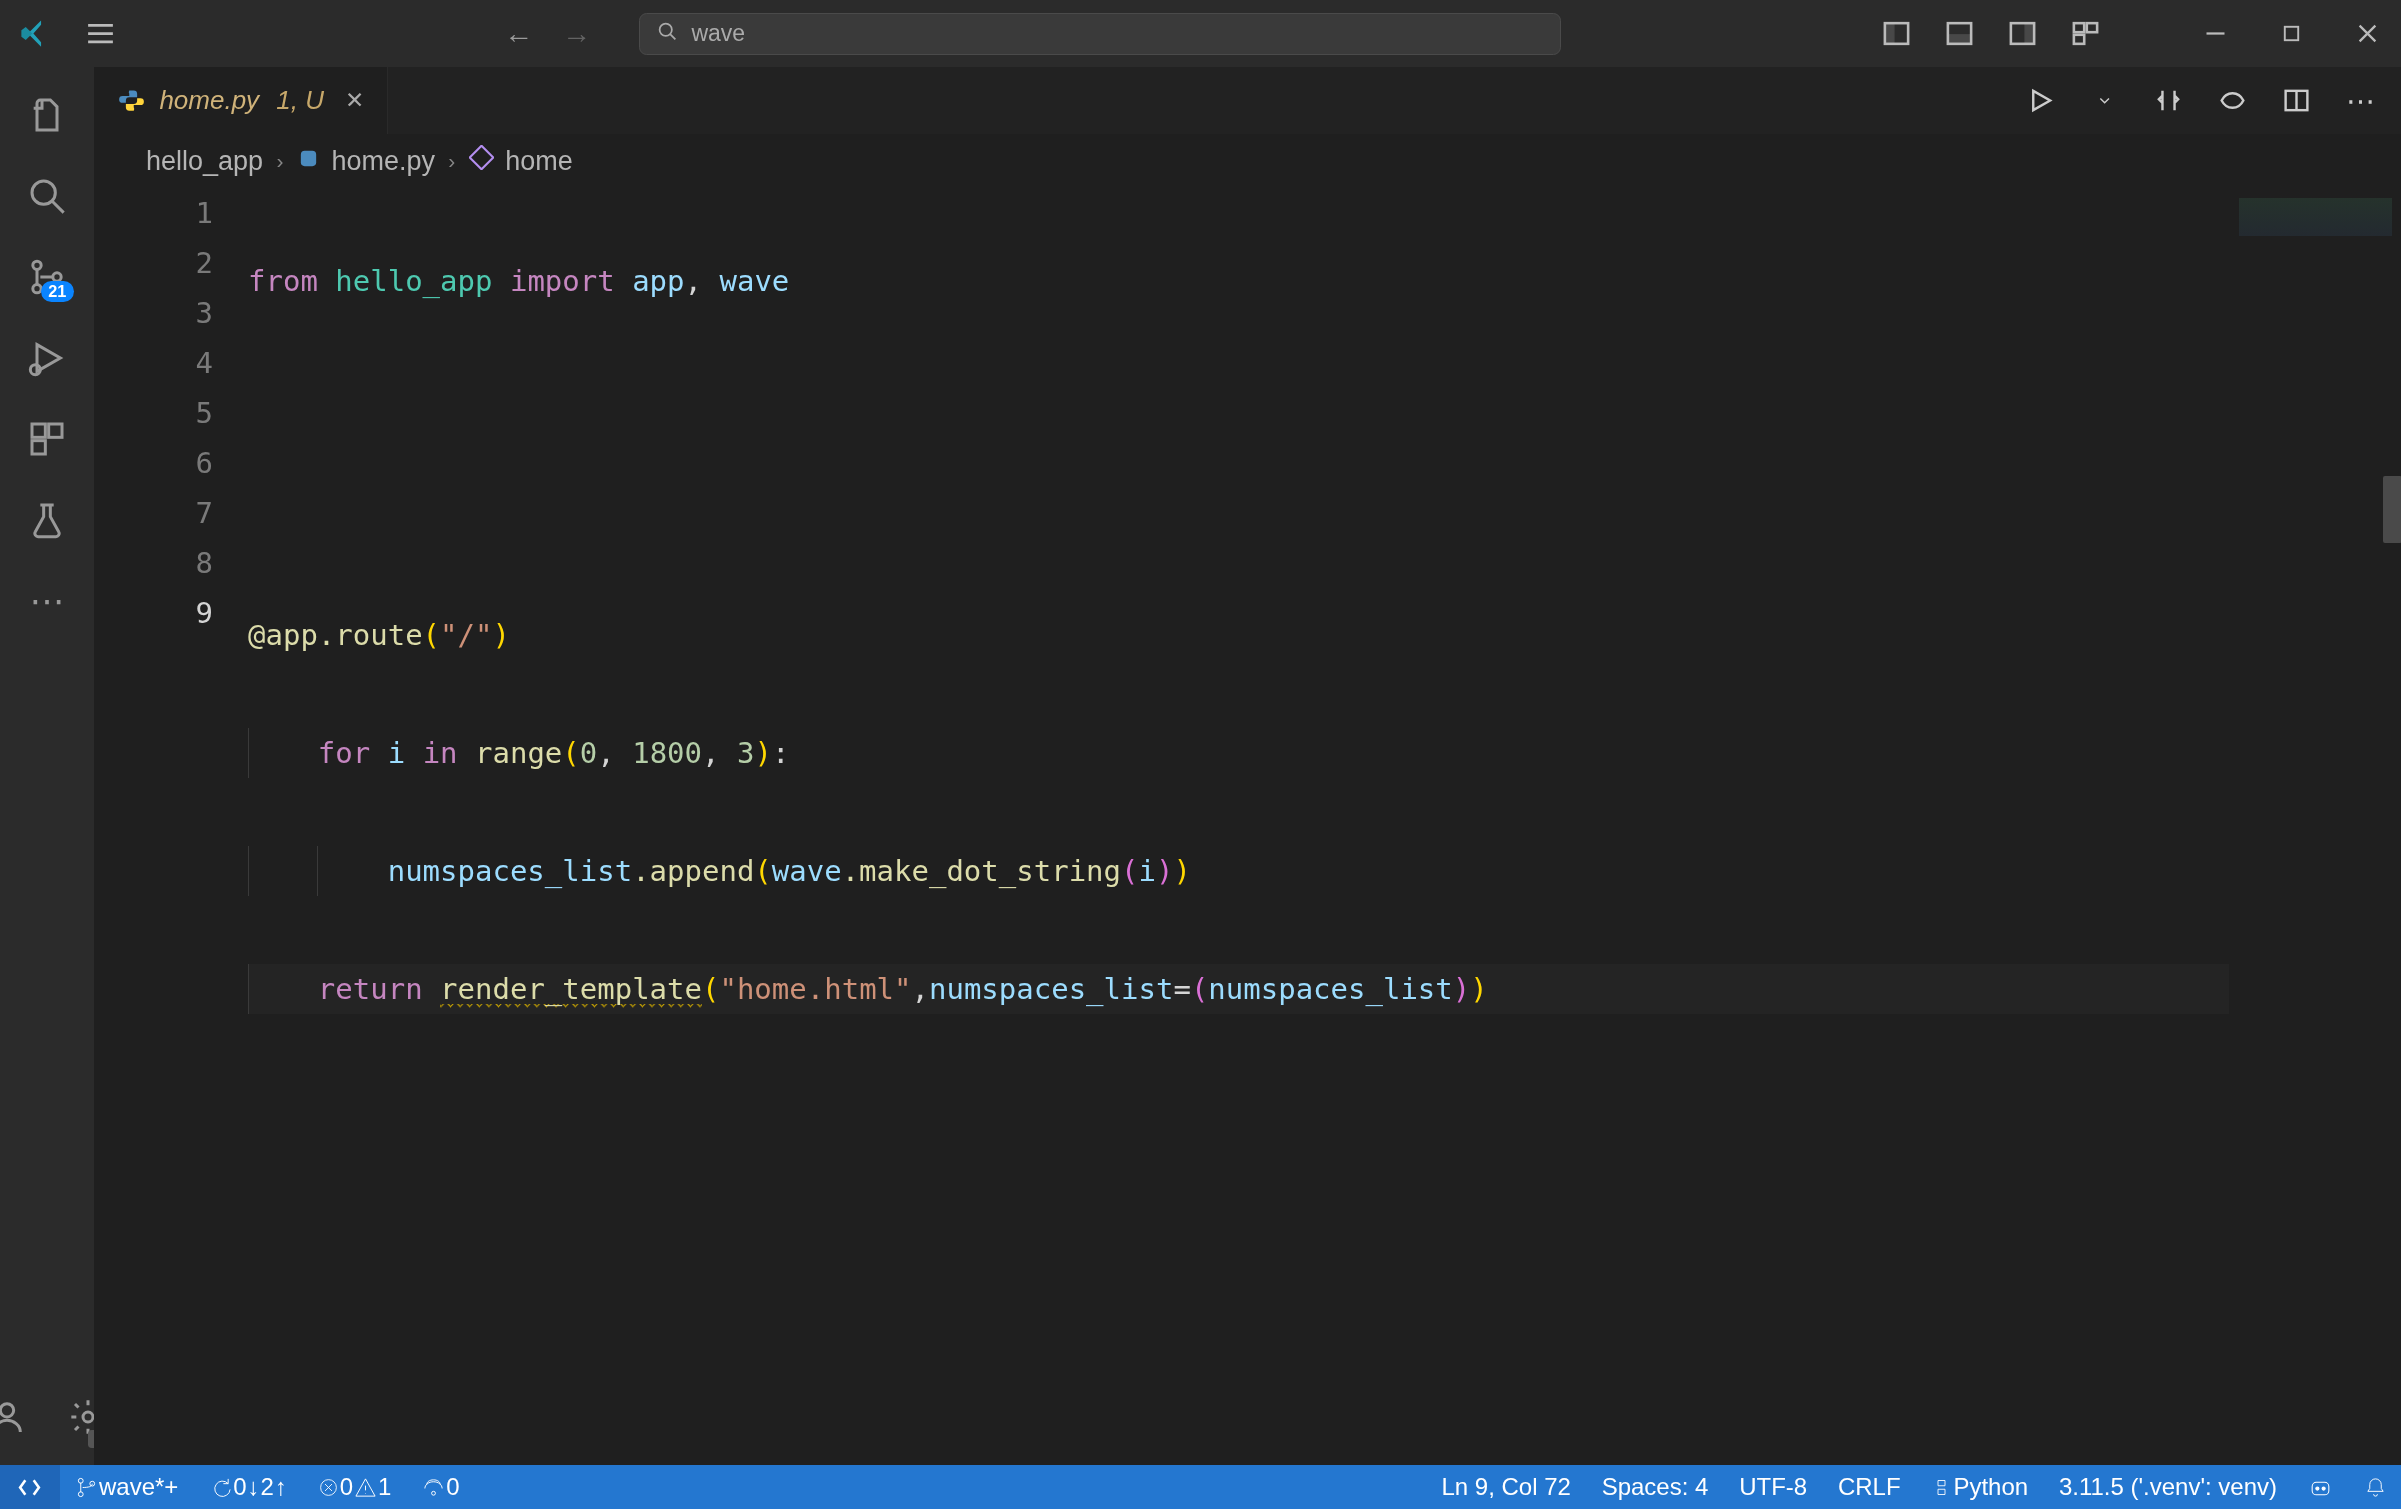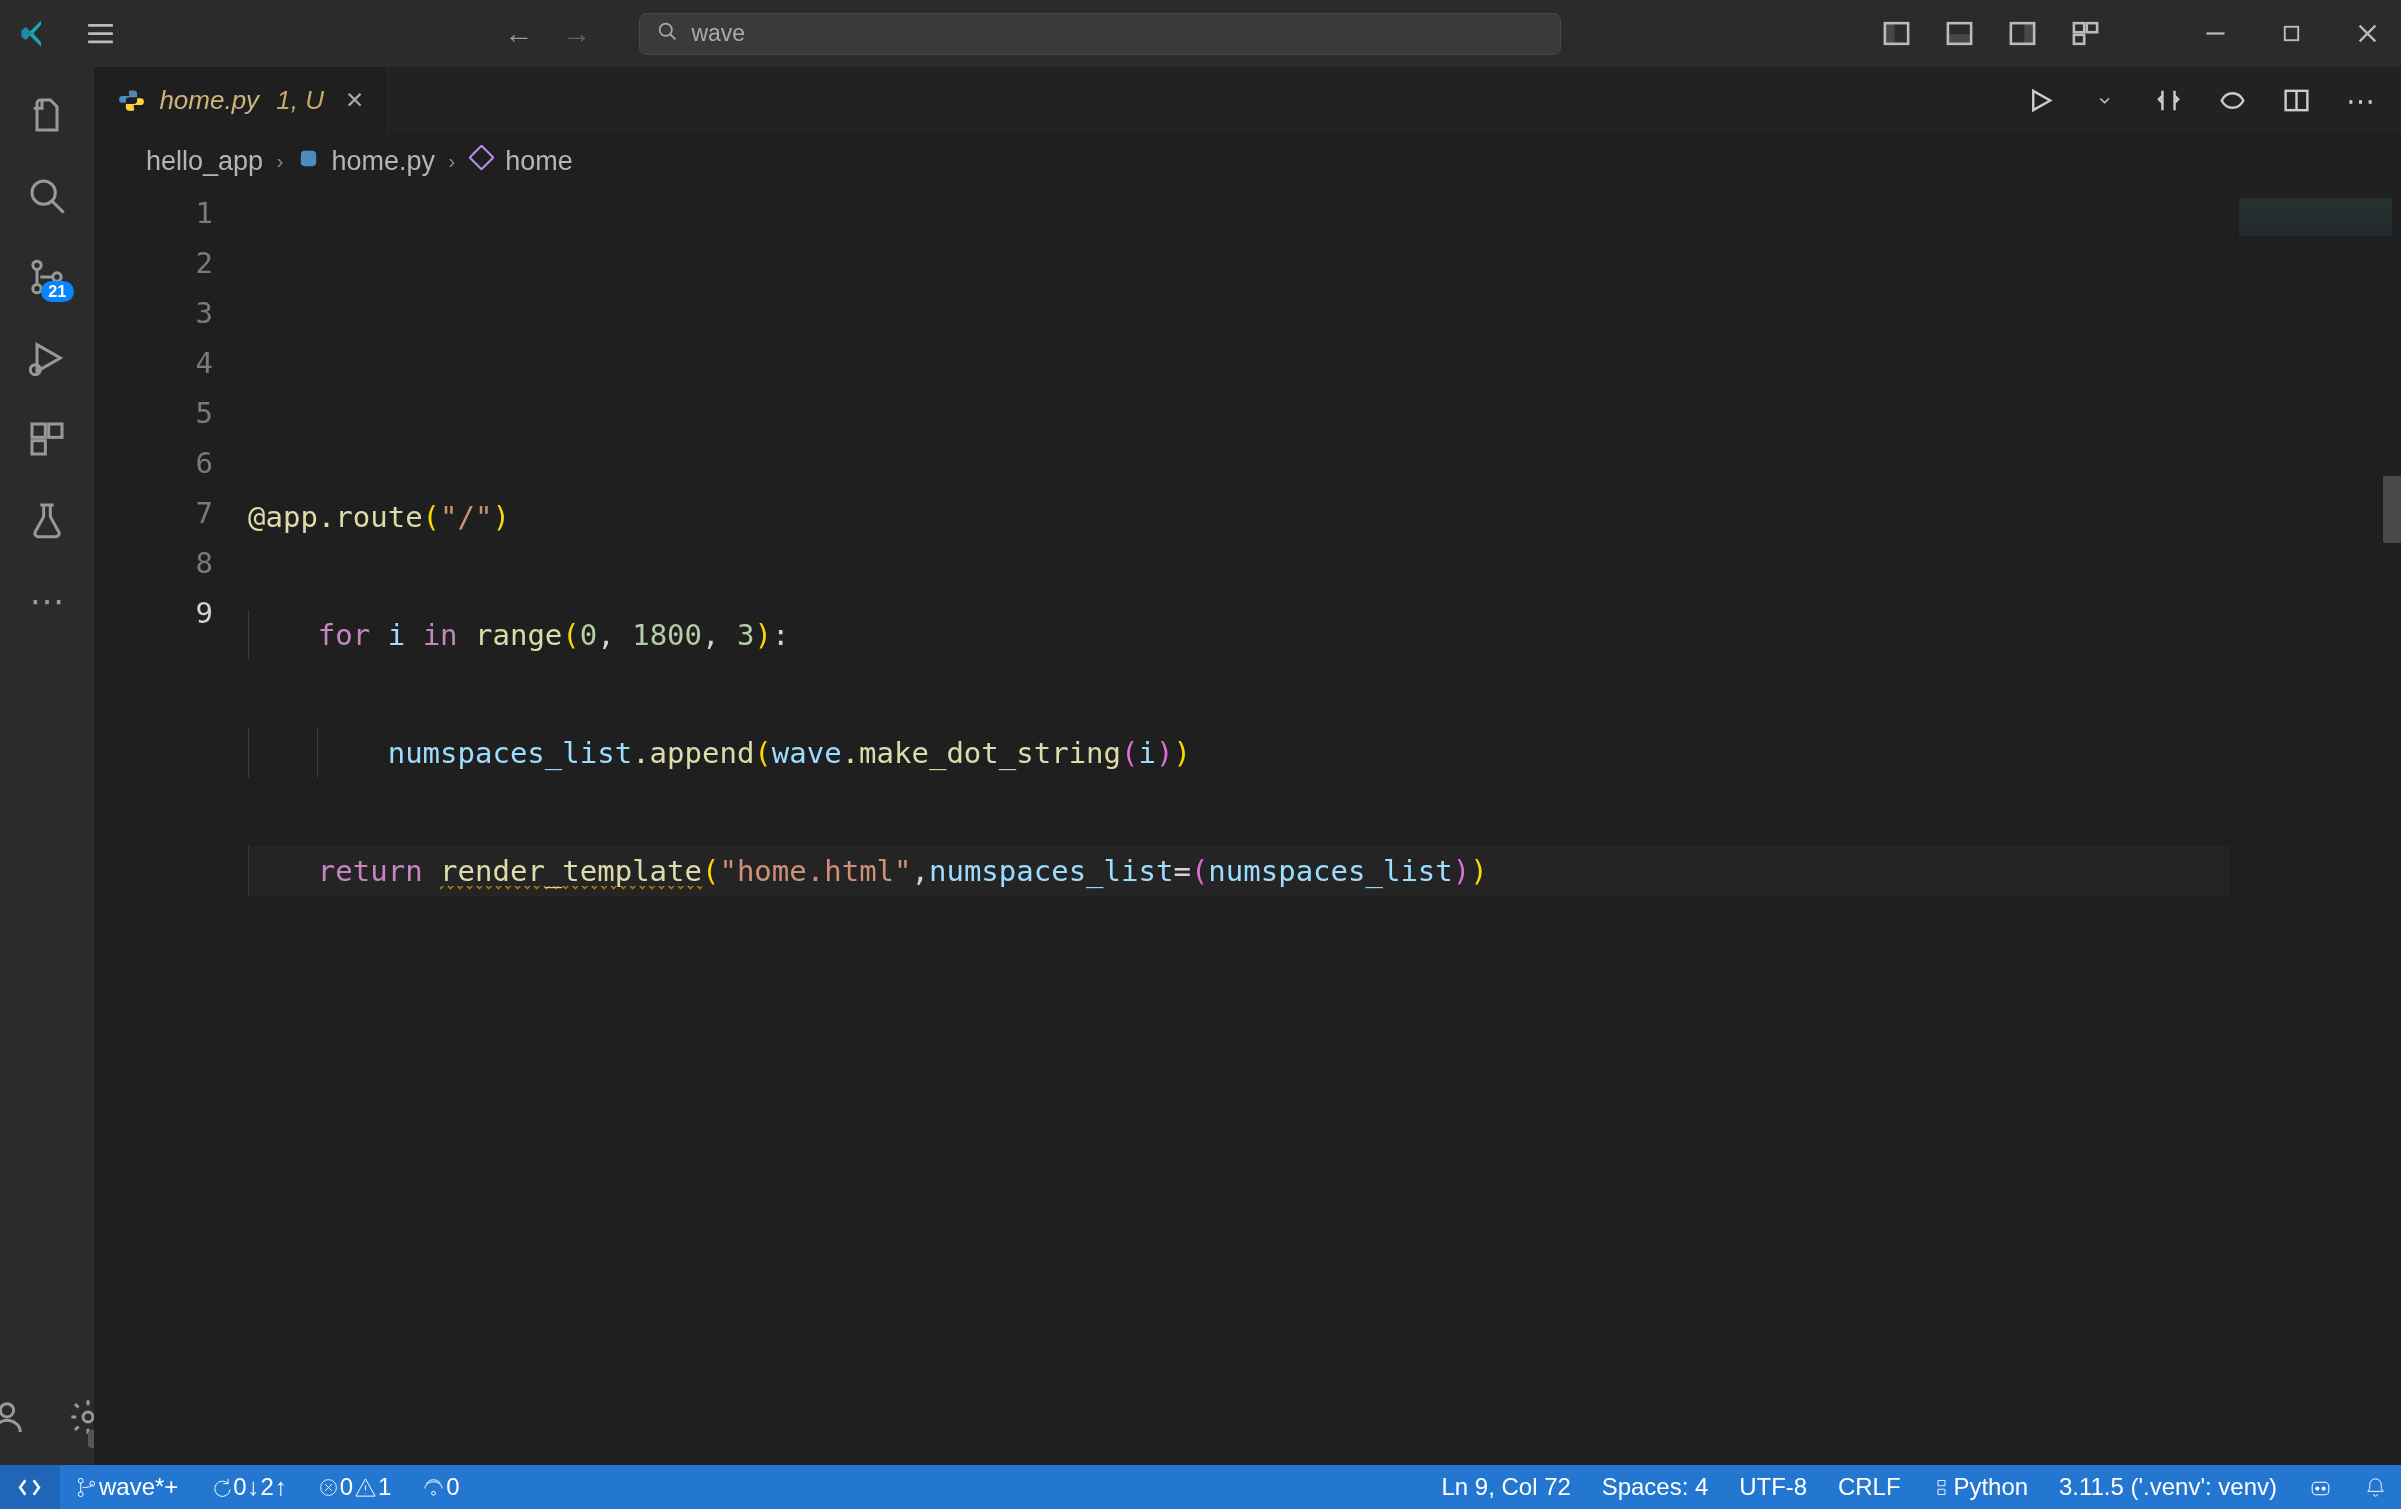--- a/index.html
+++ b/index.html
@@ -413,20 +413,21 @@
         <div class="ln">2</div>
         <div class="ln">3</div>
         <div class="ln">4</div>
         <div class="ln">5</div>
         <div class="ln">6</div>
         <div class="ln">7</div>
         <div class="ln">8</div>
         <div class="ln" style="color:#d4d4d4">9</div>
       </div>
       <div class="code">
+        <div class="cl"><span class="t-kw">from</span><span class="t-plain"> </span><span class="t-mod">hello_app</span><span class="t-plain"> </span><span class="t-kw">import</span><span class="t-plain"> </span><span class="t-var">app</span><span class="t-plain">, </span><span class="t-var">wave</span></div>
         <div class="cl"></div>
         <div class="cl"></div>
         <div class="cl"><span class="t-dec">@app.route</span><span class="t-brk1">(</span><span class="t-str">"/"</span><span class="t-brk1">)</span></div>
         <div class="cl"><span class="indent-guide" style="left:0"></span><span class="t-plain">    </span><span class="t-kw">for</span><span class="t-plain"> </span><span class="t-var">i</span><span class="t-plain"> </span><span class="t-kw">in</span><span class="t-plain"> </span><span class="t-fn">range</span><span class="t-brk1">(</span><span class="t-num">0</span><span class="t-plain">, </span><span class="t-num">1800</span><span class="t-plain">, </span><span class="t-num">3</span><span class="t-brk1">)</span><span class="t-plain">:</span></div>
         <div class="cl"><span class="indent-guide" style="left:0"></span><span class="indent-guide" style="left:69px"></span><span class="t-plain">        </span><span class="t-var">numspaces_list</span><span class="t-fn">.append</span><span class="t-brk1">(</span><span class="t-var">wave</span><span class="t-fn">.make_dot_string</span><span class="t-brk2">(</span><span class="t-var">i</span><span class="t-brk2">)</span><span class="t-brk1">)</span></div>
         <div class="cl current"><span class="indent-guide" style="left:0"></span><span class="t-plain">    </span><span class="t-kw">return</span><span class="t-plain"> </span><span class="t-fn squiggle">render_template</span><span class="t-brk1">(</span><span class="t-str">"home.html"</span><span class="t-plain">,</span><span class="t-param">numspaces_list</span><span class="t-op">=</span><span class="t-brk2">(</span><span class="t-var">numspaces_list</span><span class="t-brk2">)</span><span class="t-brk1">)</span></div>
       </div>
       <div class="minimap">
         <div class="mini-blob"></div>
       </div>

